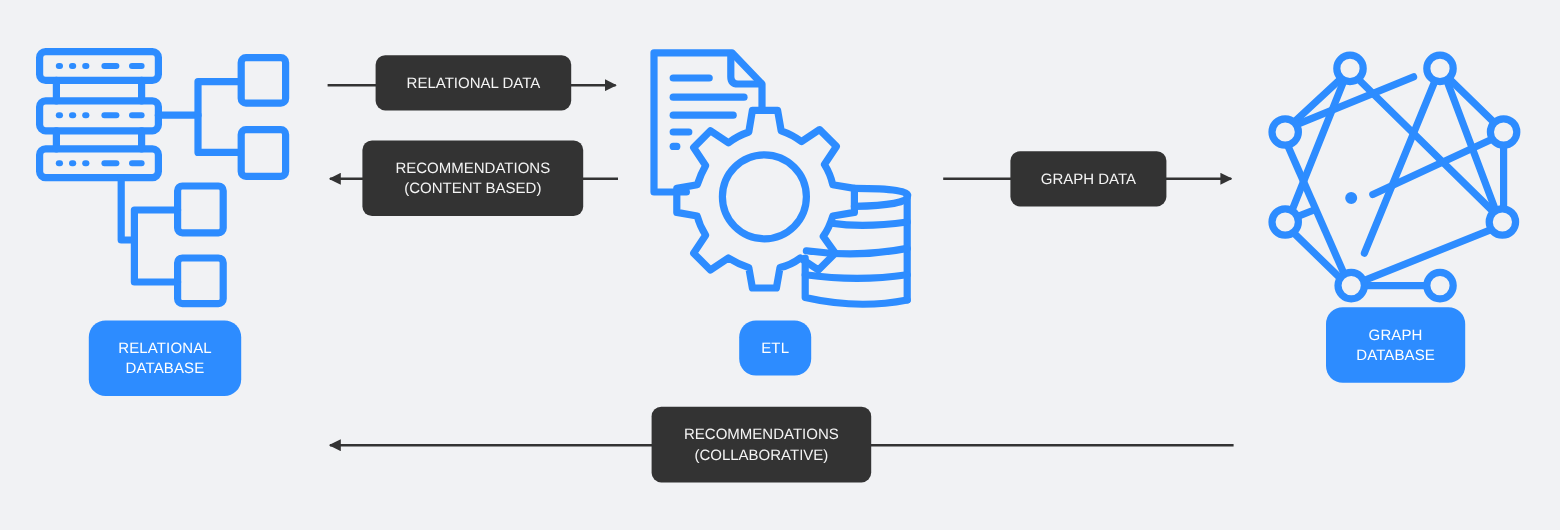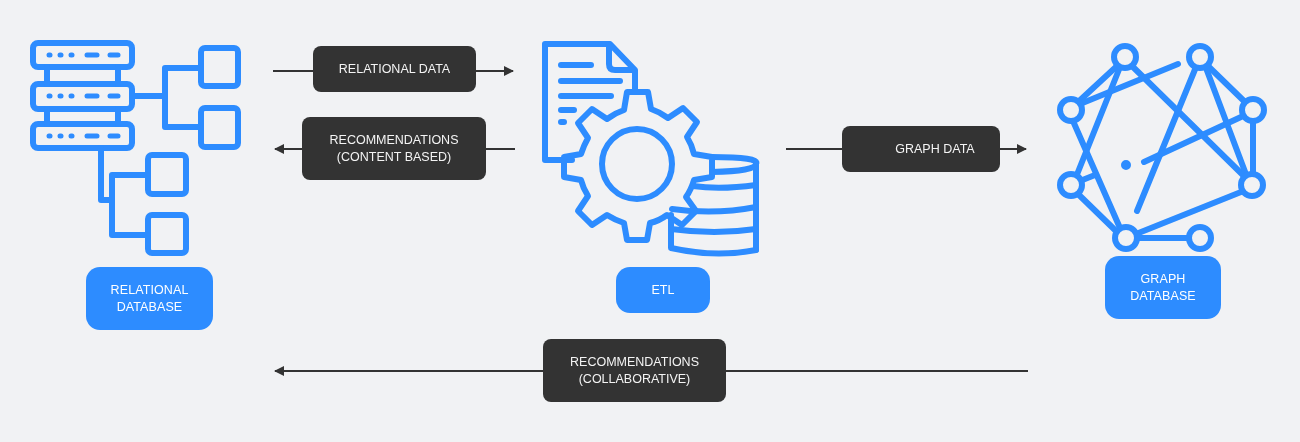--- a/index.html
+++ b/index.html
@@ -140,24 +140,24 @@
     <circle cx="1200" cy="57" r="11" fill="#f1f2f4"></circle>
     <circle cx="1071" cy="110" r="11" fill="#f1f2f4"></circle>
     <circle cx="1253" cy="110" r="11" fill="#f1f2f4"></circle>
     <circle cx="1071" cy="185" r="11" fill="#f1f2f4"></circle>
     <circle cx="1252" cy="185" r="11" fill="#f1f2f4"></circle>
     <circle cx="1126" cy="238" r="11" fill="#f1f2f4"></circle>
     <circle cx="1200" cy="238" r="11" fill="#f1f2f4"></circle>
   </svg>
 </div>
 
-<div class="node-label" style="left:74px;top:267px;width:127px;height:63px;margin-left:12px;">RELATIONAL
+<div class="node-label" style="left:74px;top:267px;width:127px;height:63px;">RELATIONAL
 DATABASE</div>
-<div class="node-label" style="left:616px;top:267px;width:94px;height:46px;">ETL</div>
+<div class="node-label" style="left:616px;top:267px;width:60px;height:46px;">ETL</div>
 <div class="node-label" style="left:1105px;top:256px;width:116px;height:63px;">GRAPH
 DATABASE</div>
 
 <div class="pill" style="left:313px;top:46px;width:163px;height:46px;">RELATIONAL DATA</div>
 <div class="pill" style="left:302px;top:117px;width:184px;height:63px;">RECOMMENDATIONS
 (CONTENT BASED)</div>
-<div class="pill" style="left:842px;top:126px;width:130px;height:46px;padding-left:28px;">GRAPH DATA</div>
+<div class="pill" style="left:842px;top:126px;width:130px;height:46px;">GRAPH DATA</div>
 <div class="pill" style="left:543px;top:339px;width:183px;height:63px;">RECOMMENDATIONS
 (COLLABORATIVE)</div>
 
 </body></html>

